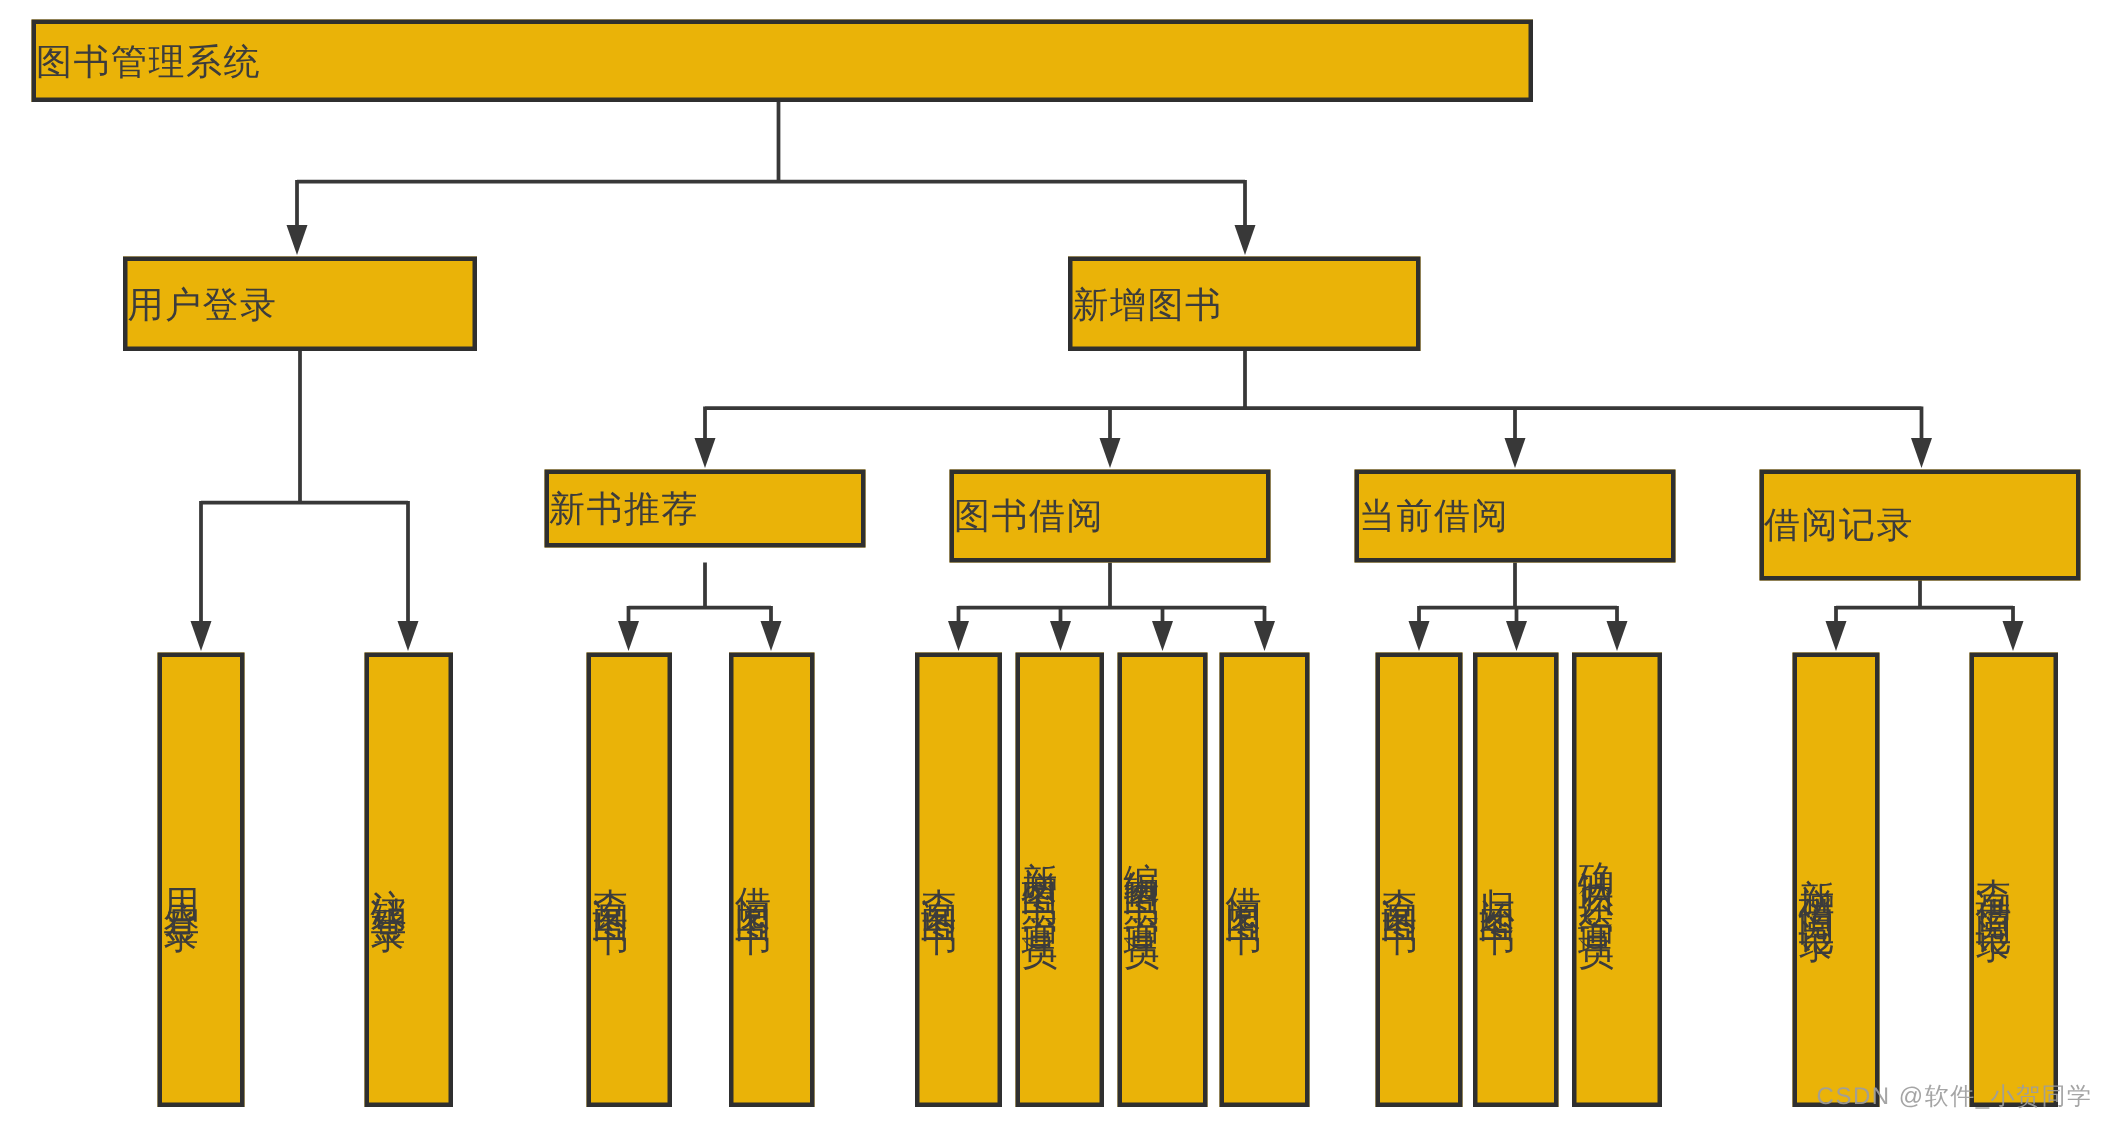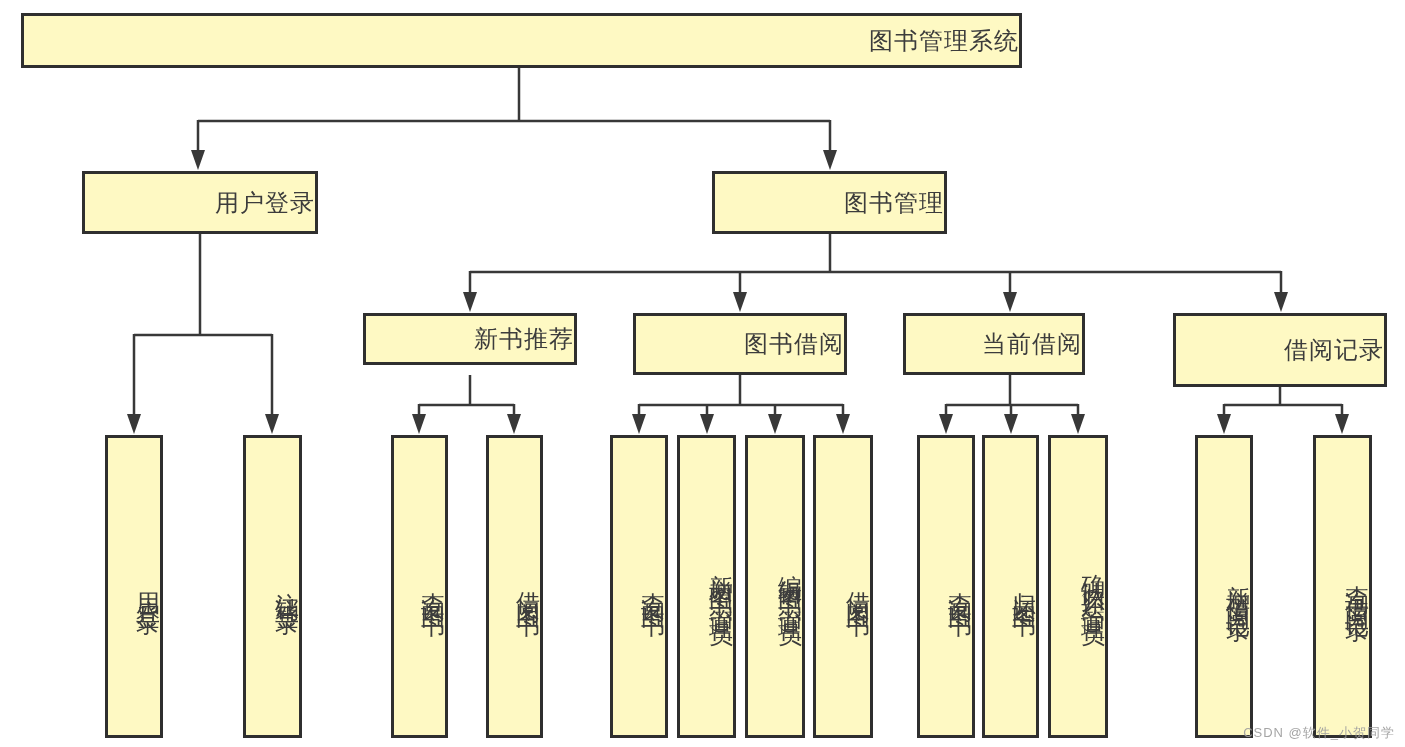--- a/index.html
+++ b/index.html
@@ -10,39 +10,39 @@
     font-family:"Liberation Sans", sans-serif;
     overflow:hidden;
   }
   .wires{position:absolute;left:0;top:0;z-index:1;}
   .wires path{fill:none;stroke:#383838;stroke-width:2.5;}
   .wires polygon{fill:#383838;stroke:none;}
   .box{
     position:absolute;
     box-sizing:border-box;
     border:3px solid #2f2f2f;
-    background:#fef9c3;
-    display:flex;align-items:center;justify-content:flex-end;
+    background:#eab308;
+    display:flex;align-items:center;justify-content:flex-start;
     color:#3c3c3c;
     z-index:2;
     font-family:Liberation Serif, serif;
   }
   .h-label{font-size:24px;letter-spacing:1px;white-space:nowrap;}
   .v-box .v-label{
     writing-mode:vertical-rl;
     text-orientation:mixed;
     font-size:24px;
     line-height:1;
     letter-spacing:7px;
     white-space:nowrap;
   }
   .watermark{
     position:absolute;
     right:10px;bottom:5px;
-    font-size:13px;
+    font-size:16px;
     color:#9e9e9e;
     opacity:.92;
     letter-spacing:1px;
     z-index:3;
     white-space:nowrap;
   }
 </style>
 </head>
 <body>
 
@@ -86,30 +86,30 @@
   </svg>
 
   <div class="box" style="left:21px;top:13px;width:1001px;height:55px;">
     <span class="h-label">图书管理系统</span>
   </div>
 
   <div class="box" style="left:82px;top:171px;width:236px;height:63px;">
     <span class="h-label">用户登录</span>
   </div>
   <div class="box" style="left:712px;top:171px;width:235px;height:63px;">
-    <span class="h-label">图书管理</span>
+    <span class="h-label">新增图书</span>
   </div>
 
   <div class="box" style="left:363px;top:313px;width:214px;height:52px;">
     <span class="h-label">新书推荐</span>
   </div>
   <div class="box" style="left:633px;top:313px;width:214px;height:62px;">
     <span class="h-label">图书借阅</span>
   </div>
-  <div class="box" style="left:903px;top:313px;width:182px;height:62px;">
+  <div class="box" style="left:903px;top:313px;width:214px;height:62px;">
     <span class="h-label">当前借阅</span>
   </div>
   <div class="box" style="left:1173px;top:313px;width:214px;height:74px;">
     <span class="h-label">借阅记录</span>
   </div>
 
   <div class="box v-box" style="left:105px;top:435px;width:58px;height:303px;">
     <span class="v-label">用户登录</span>
   </div>
   <div class="box v-box" style="left:243px;top:435px;width:59px;height:303px;">

